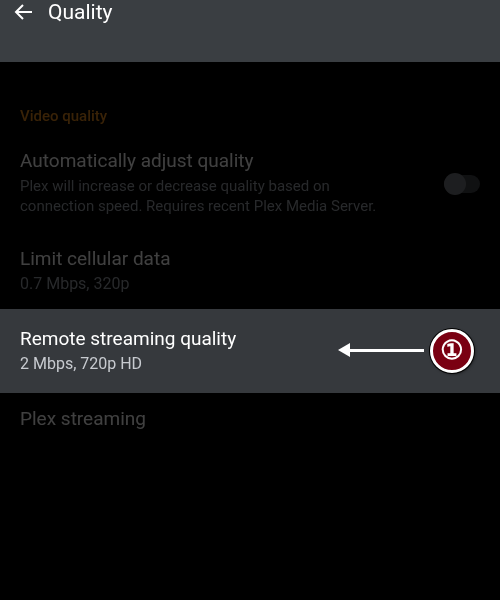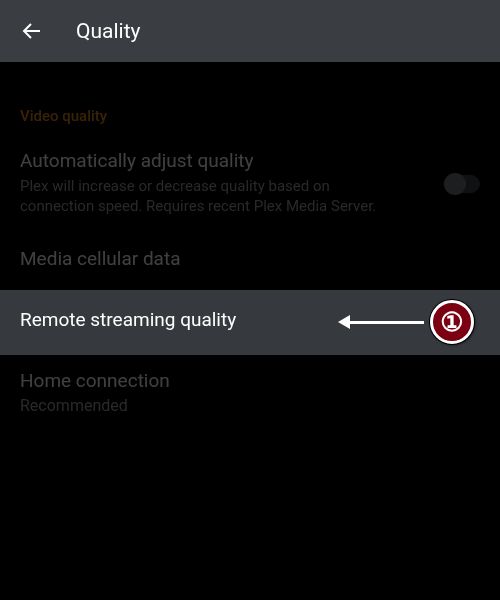--- a/index.html
+++ b/index.html
@@ -8,23 +8,22 @@
       height: 600px;
       background: #000;
       font-family: -apple-system, BlinkMacSystemFont, "Segoe UI", Roboto, sans-serif;
       overflow: hidden;
       position: relative;
     }
     .header {
       height: 62px;
       background: #3a3e42;
       display: flex;
-      align-items: center;
-      padding: 0 20px;
-      gap: 32px;
+      padding: 0 12px;
+      gap: 12px;
     }
     .back-icon {
       width: 24px;
       height: 24px;
       display: flex;
       align-items: center;
       justify-content: center;
     }
     .back-icon svg { stroke: #fff; stroke-width: 2; fill: none; }
     .header-title {
@@ -157,35 +156,36 @@
 
   <div class="section-header">Video quality</div>
 
   <div class="setting-item">
     <div class="setting-title">Automatically adjust quality</div>
     <div class="setting-desc">Plex will increase or decrease quality based on connection speed. Requires recent Plex Media Server.</div>
     <div class="toggle"></div>
   </div>
 
   <div class="setting-item">
-    <div class="setting-title">Media cellular data</div>
+    <div class="setting-title">Limit cellular data</div>
+    <div class="setting-value">0.7 Mbps, 320p</div>
   </div>
 
   <div class="setting-item highlighted">
     <div class="setting-title">Remote streaming quality</div>
+    <div class="setting-value">2 Mbps, 720p HD</div>
     <div class="annotation">
       <div class="arrow-line">
         <div class="arrow-head"></div>
       </div>
       <div class="annotation-circle">
         <span class="annotation-num">①</span>
       </div>
     </div>
   </div>
 
   <div class="setting-item">
-    <div class="setting-title">Home connection</div>
-    <div class="setting-value">Recommended</div>
+    <div class="setting-title">Plex streaming</div>
   </div>
 
 
   <div class="dim-overlay"></div>
 </div>
 
 </body></html>

